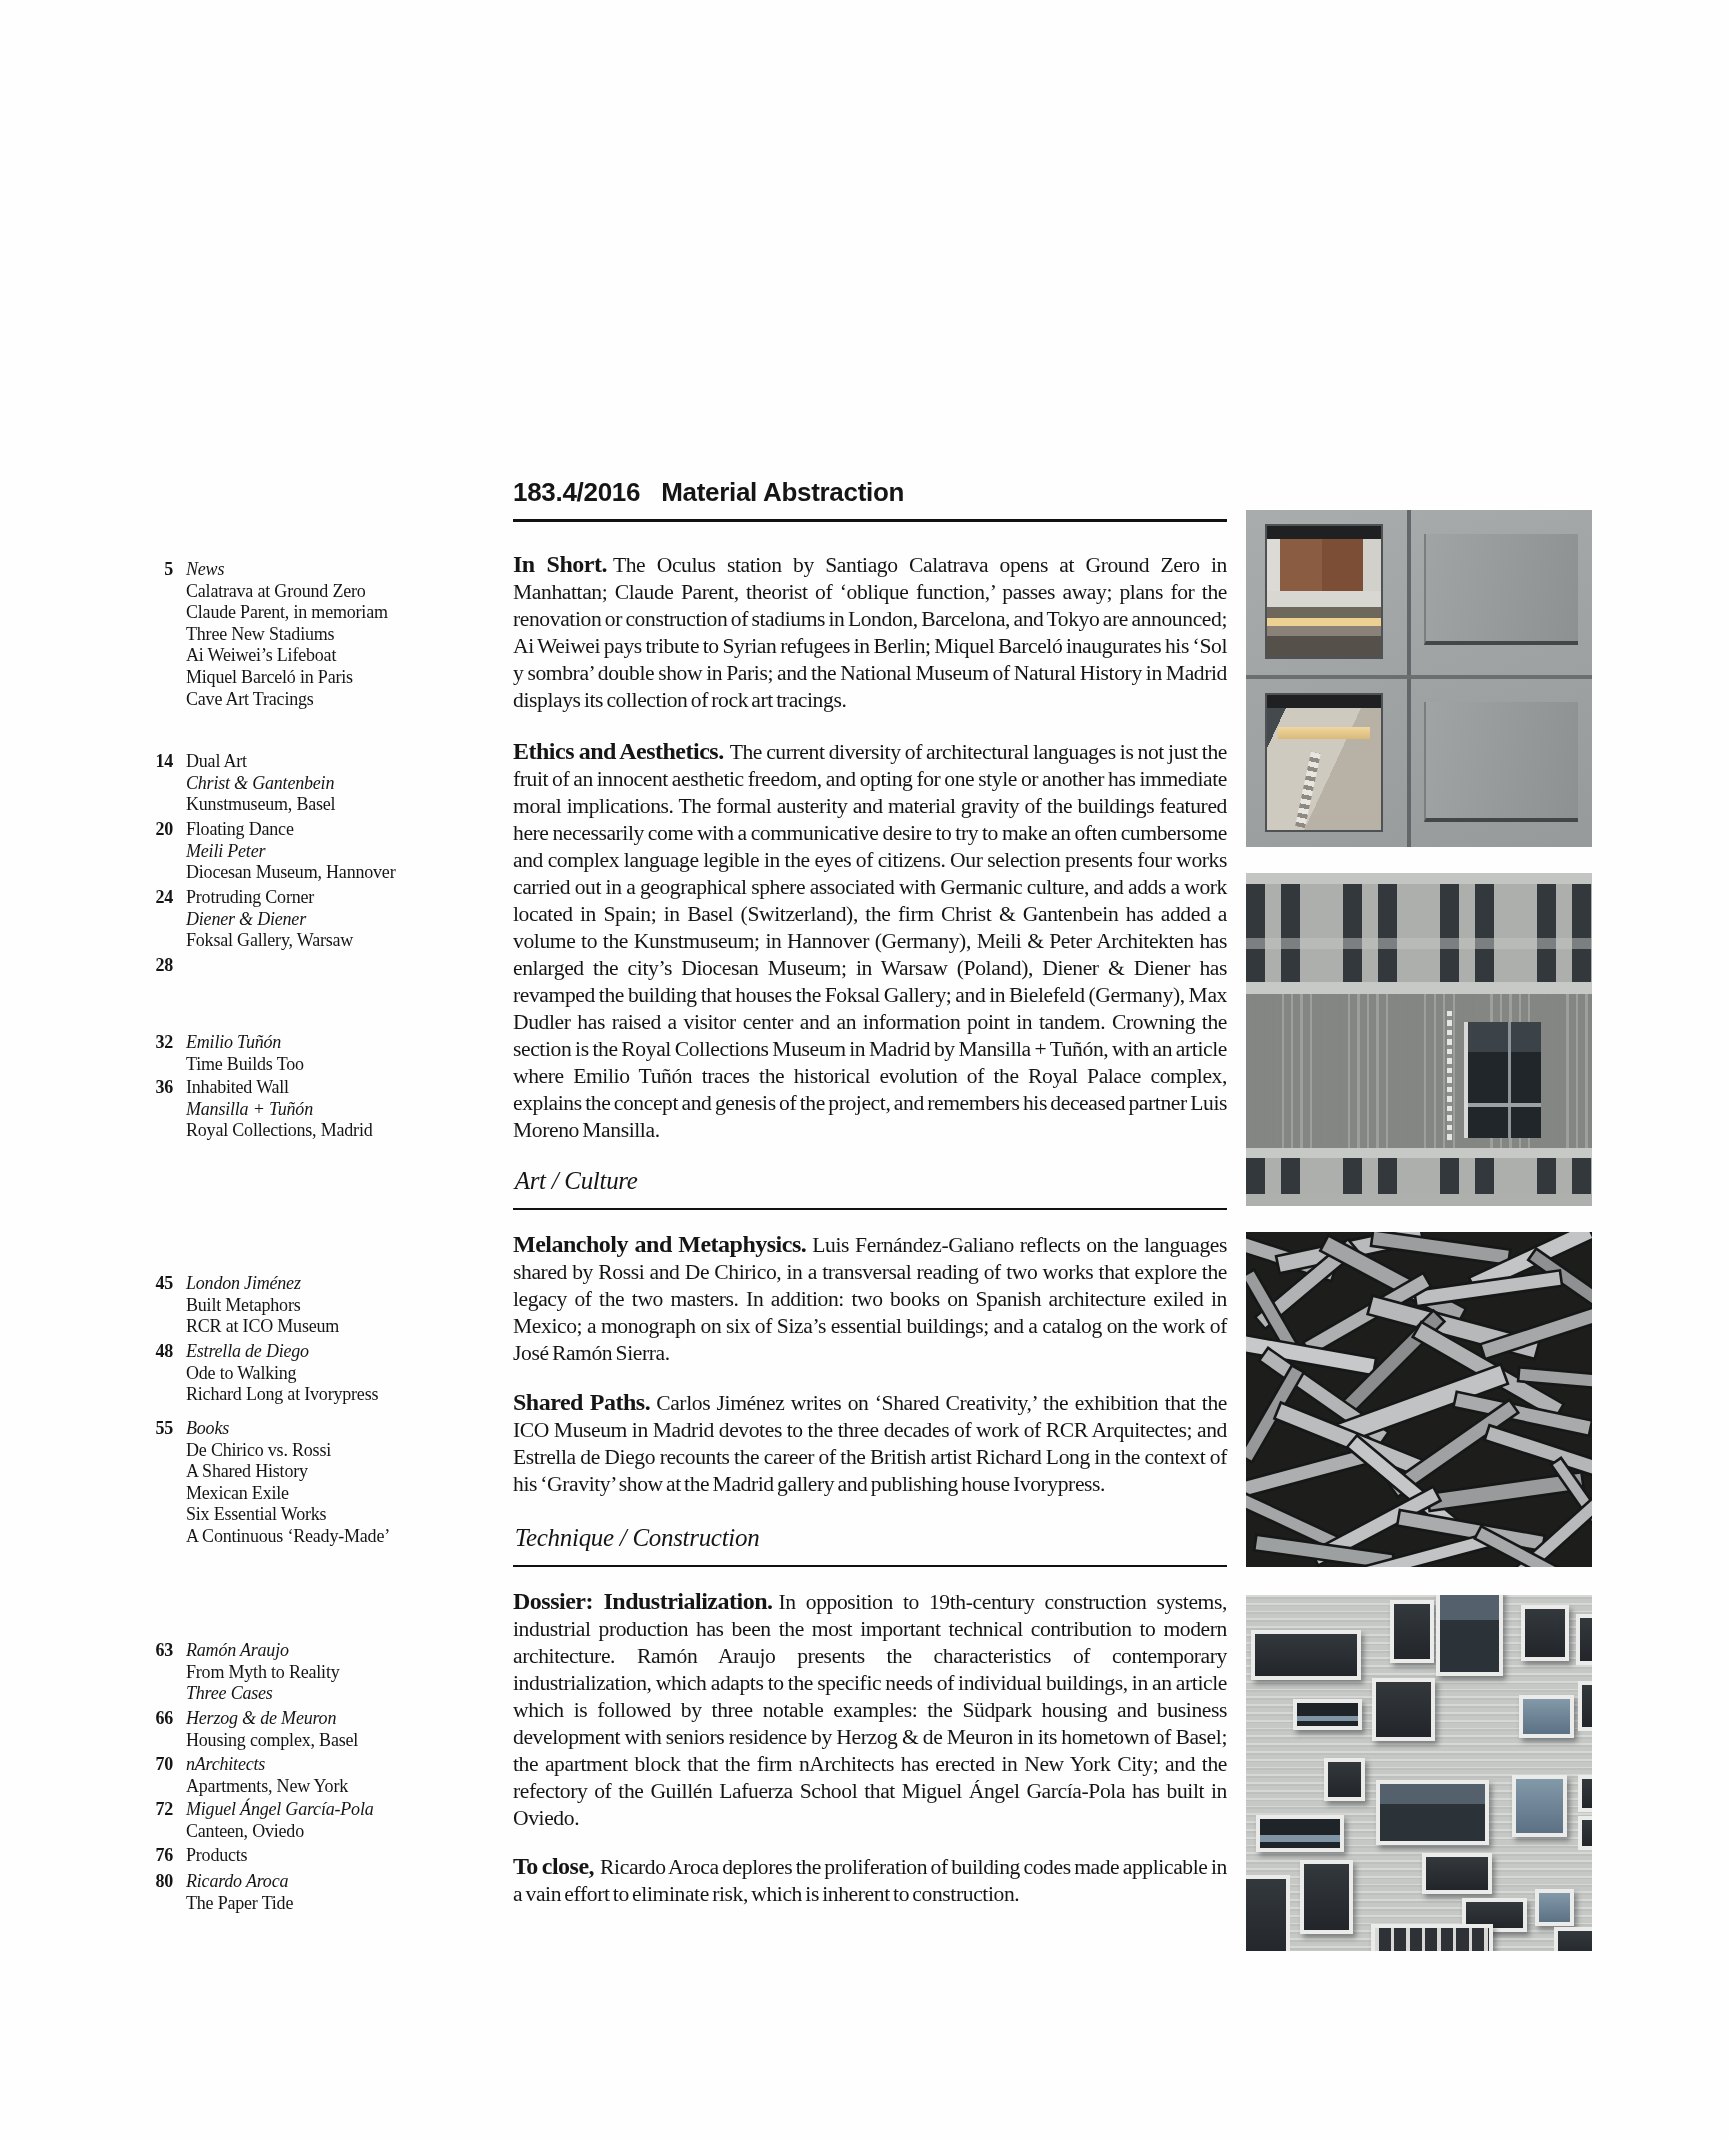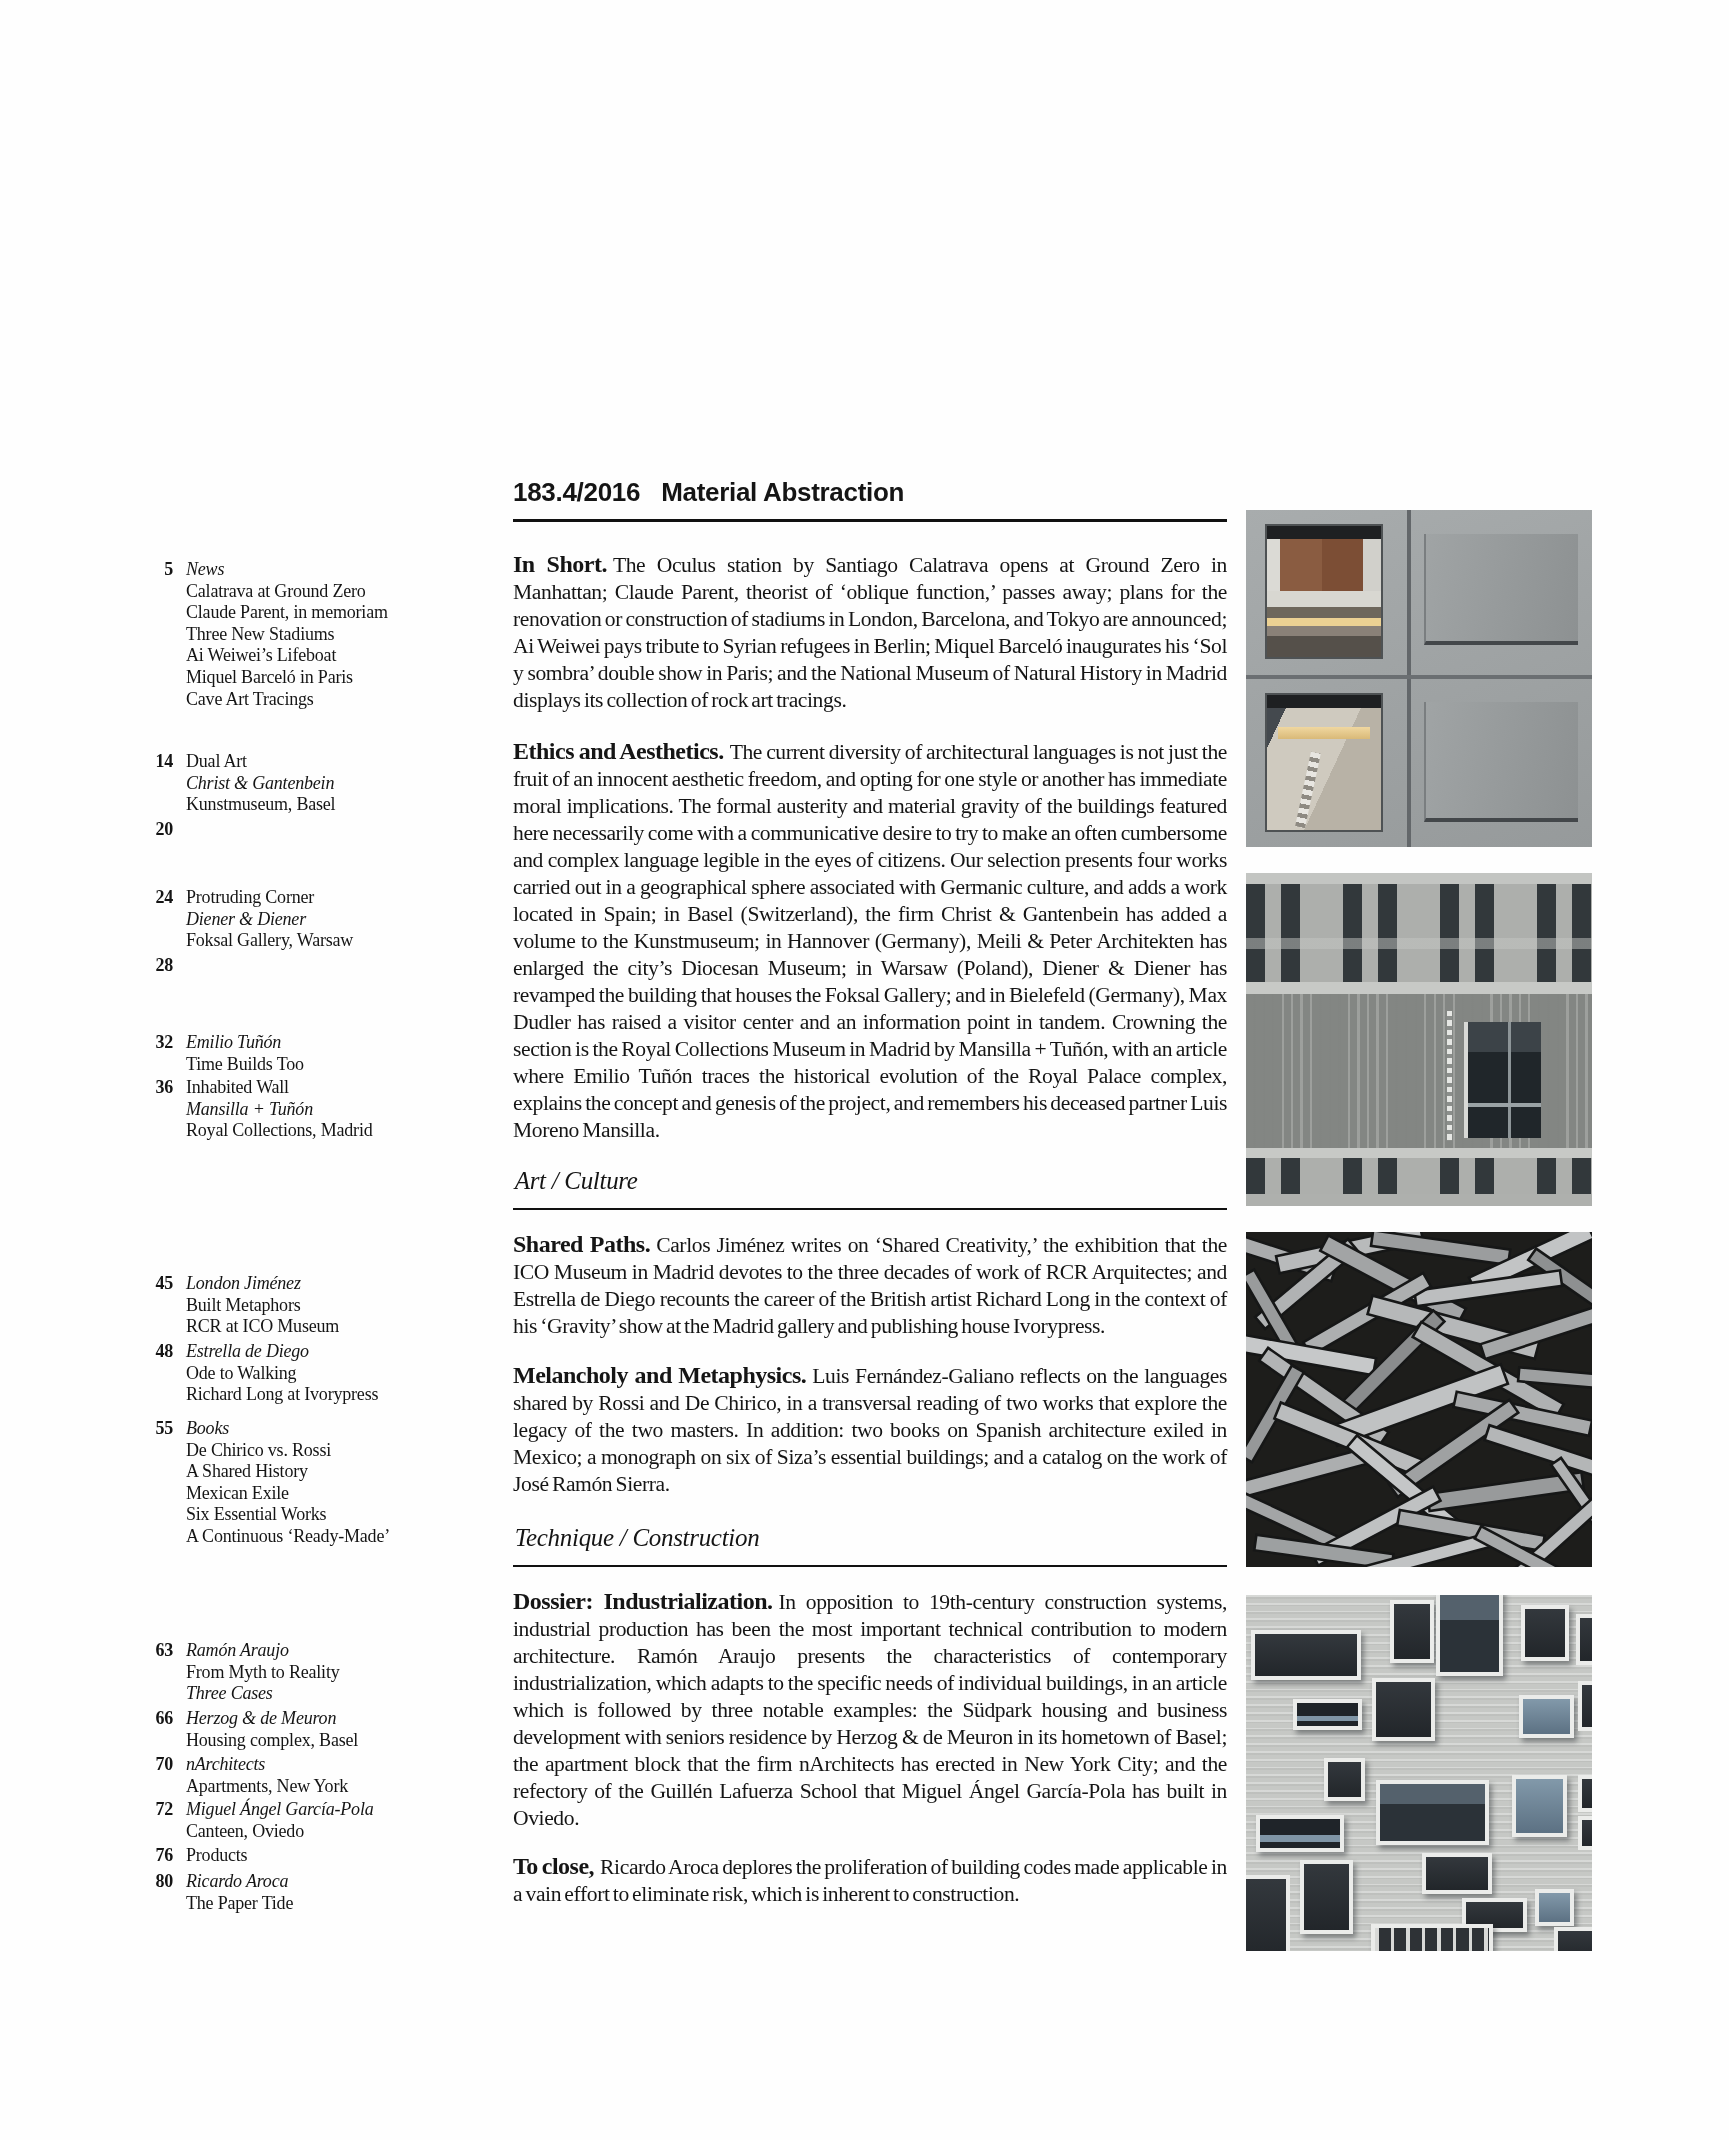--- a/index.html
+++ b/index.html
@@ -113,20 +113,25 @@
       <div class="toc-num">14</div>
       <div class="toc-lines">
         <div class="toc-line">Dual Art</div>
         <div class="toc-line it">Christ &amp; Gantenbein</div>
         <div class="toc-line">Kunstmuseum, Basel</div>
       </div>
     </div>
 
     <div class="toc-entry" style="top:819px">
       <div class="toc-num">20</div>
+      <div class="toc-lines">
+        <div class="toc-line">Floating Dance</div>
+        <div class="toc-line it">Meili Peter</div>
+        <div class="toc-line">Diocesan Museum, Hannover</div>
+      </div>
     </div>
 
     <div class="toc-entry" style="top:887px">
       <div class="toc-num">24</div>
       <div class="toc-lines">
         <div class="toc-line">Protruding Corner</div>
         <div class="toc-line it">Diener &amp; Diener</div>
         <div class="toc-line">Foksal Gallery, Warsaw</div>
       </div>
     </div>
@@ -240,25 +245,25 @@
       <span class="lead">In Short.</span><span>The Oculus station by Santiago Calatrava opens at Ground Zero in Manhattan; Claude Parent, theorist of ‘oblique function,’ passes away; plans for the renovation or construction of stadiums in London, Barcelona, and Tokyo are announced; Ai Weiwei pays tribute to Syrian refugees in Berlin; Miquel Barceló inaugurates his ‘Sol y sombra’ double show in Paris; and the National Museum of Natural History in Madrid displays its collection of rock art tracings.</span>
     </p>
 
     <p class="para" style="margin-top:24px">
       <span class="lead">Ethics and Aesthetics.</span><span>The current diversity of architectural languages is not just the fruit of an innocent aesthetic freedom, and opting for one style or another has immediate moral implications. The formal austerity and material gravity of the buildings featured here necessarily come with a communicative desire to try to make an often cumbersome and complex language legible in the eyes of citizens. Our selection presents four works carried out in a geographical sphere associated with Germanic culture, and adds a work located in Spain; in Basel (Switzerland), the firm Christ &amp; Gantenbein has added a volume to the Kunstmuseum; in Hannover (Germany), Meili &amp; Peter Architekten has enlarged the city’s Diocesan Museum; in Warsaw (Poland), Diener &amp; Diener has revamped the building that houses the Foksal Gallery; and in Bielefeld (Germany), Max Dudler has raised a visitor center and an information point in tandem. Crowning the section is the Royal Collections Museum in Madrid by Mansilla + Tuñón, with an article where Emilio Tuñón traces the historical evolution of the Royal Palace complex, explains the concept and genesis of the project, and remembers his deceased partner Luis Moreno Mansilla.</span>
     </p>
 
     <div class="sec-heading" style="margin-top:12px">Art / Culture</div>
 
     <p class="para" style="margin-top:21px">
+      <span class="lead">Melancholy and Metaphysics.</span><span>Luis Fernández-Galiano reflects on the languages shared by Rossi and De Chirico, in a transversal reading of two works that explore the legacy of the two masters. In addition: two books on Spanish architecture exiled in Mexico; a monograph on six of Siza’s essential buildings; and a catalog on the work of José Ramón Sierra.</span>
+    </p>
+
+    <p class="para" style="margin-top:21px">
       <span class="lead">Shared Paths.</span><span>Carlos Jiménez writes on ‘Shared Creativity,’ the exhibition that the ICO Museum in Madrid devotes to the three decades of work of RCR Arquitectes; and Estrella de Diego recounts the career of the British artist Richard Long in the context of his ‘Gravity’ show at the Madrid gallery and publishing house Ivorypress.</span>
-    </p>
-
-    <p class="para" style="margin-top:21px">
-      <span class="lead">Melancholy and Metaphysics.</span><span>Luis Fernández-Galiano reflects on the languages shared by Rossi and De Chirico, in a transversal reading of two works that explore the legacy of the two masters. In addition: two books on Spanish architecture exiled in Mexico; a monograph on six of Siza’s essential buildings; and a catalog on the work of José Ramón Sierra.</span>
     </p>
 
     <div class="sec-heading" style="margin-top:24px">Technique / Construction</div>
 
     <p class="para" style="margin-top:21px">
       <span class="lead">Dossier: Industrialization.</span><span>In opposition to 19th-century construction systems, industrial production has been the most important technical contribution to modern architecture. Ramón Araujo presents the characteristics of contemporary industrialization, which adapts to the specific needs of individual buildings, in an article which is followed by three notable examples: the Südpark housing and business development with seniors residence by Herzog &amp; de Meuron in its hometown of Basel; the apartment block that the firm nArchitects has erected in New York City; and the refectory of the Guillén Lafuerza School that Miguel Ángel García-Pola has built in Oviedo.</span>
     </p>
 
     <p class="para" style="margin-top:20px">
       <span class="lead">To close,</span><span>Ricardo Aroca deplores the proliferation of building codes made applicable in a vain effort to eliminate risk, which is inherent to construction.</span>

